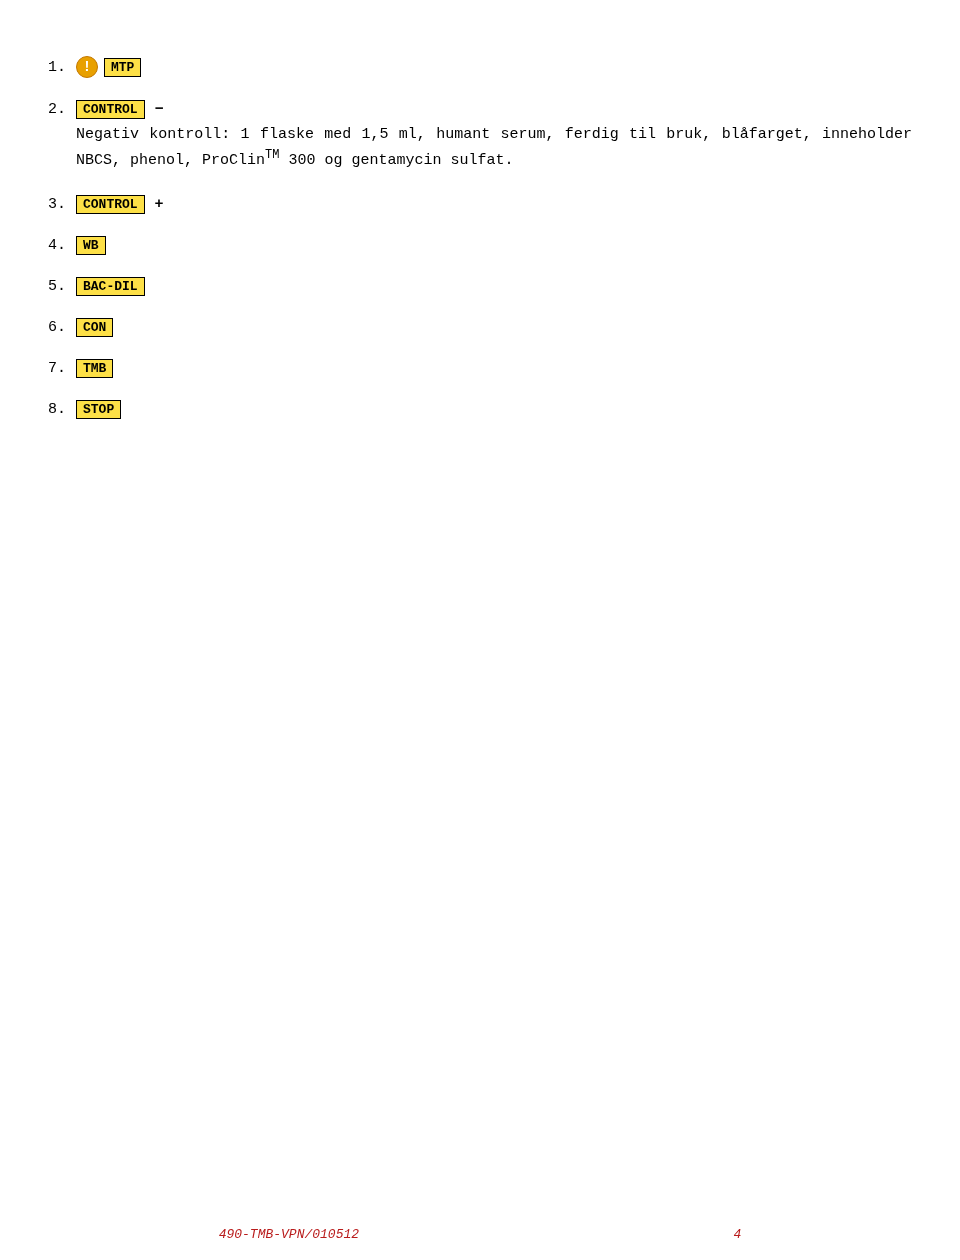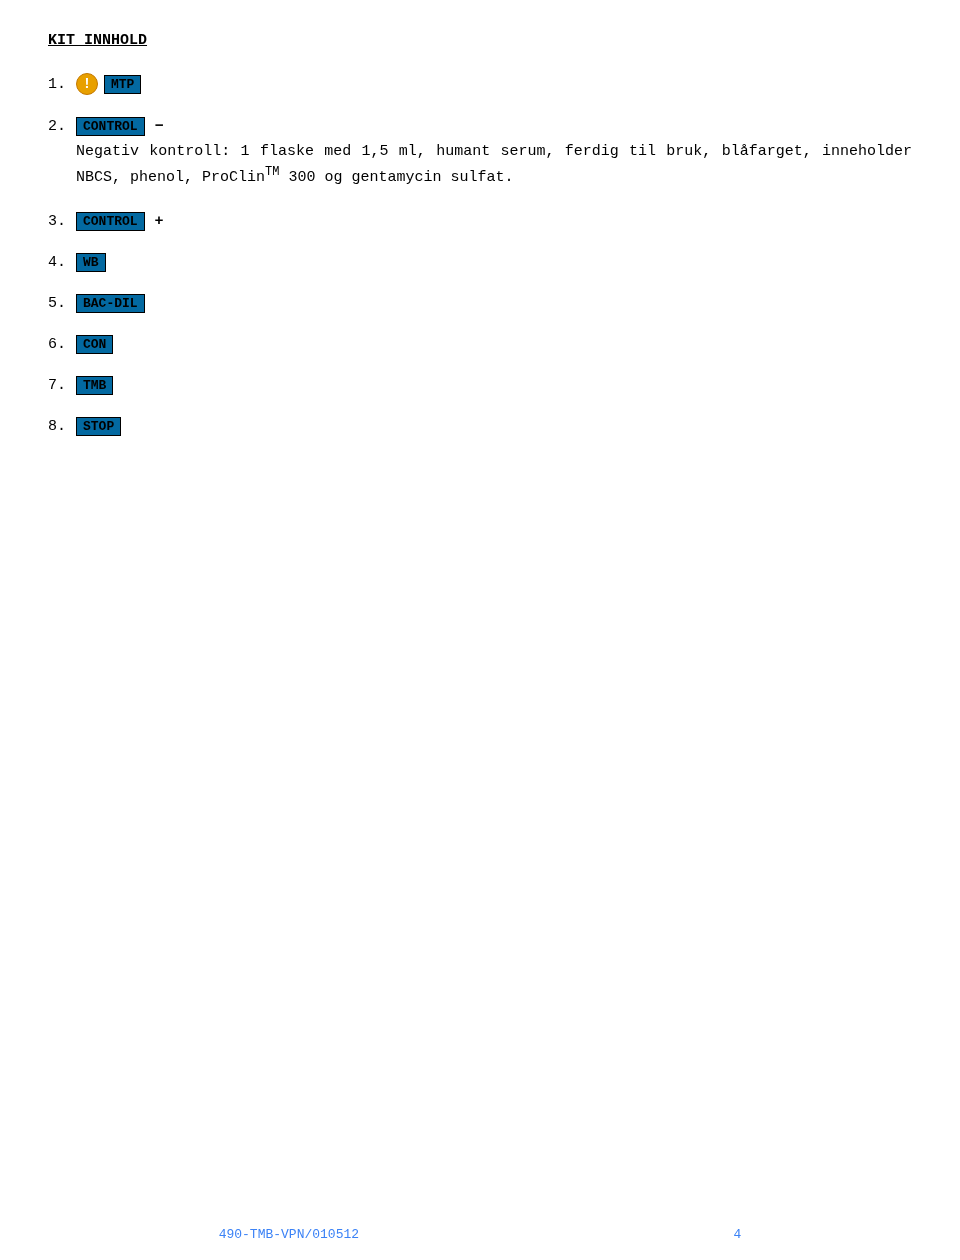--- a/index.html
+++ b/index.html
@@ -40,21 +40,21 @@
     .badge {
       display: inline-block;
       border: 1.5px solid #000;
       padding: 1px 6px;
       font-size: 13px;
       font-weight: bold;
       font-family: 'Courier New', Courier, monospace;
       margin-right: 8px;
       vertical-align: middle;
       white-space: nowrap;
-      background: #0369a1;
+      background: #fde047;
     }
     .badge-row {
       display: flex;
       align-items: center;
       margin-bottom: 4px;
     }
     .section-body {
       font-size: 15px;
       line-height: 1.55;
       text-align: justify;
@@ -91,40 +91,40 @@
     .bold { font-weight: bold; }
     sup { font-size: 12px; vertical-align: super; }
     sub { font-size: 10px; vertical-align: sub; }
     .footer {
       position: absolute;
       bottom: 18px;
       left: 0;
       right: 0;
       text-align: center;
       font-size: 13px;
-      color: #3b82f6;
+      color: #b91c1c;
+      font-style: italic;
     }
     .neg-sign {
       font-size: 15px;
       font-weight: bold;
       margin-left: 2px;
     }
     .pos-sign {
       font-size: 15px;
       font-weight: bold;
       margin-left: 2px;
     }
   </style>
 </head>
 <body>
 
 <div class="page">
 
   <div class="header">
-    <div class="header-title">KIT INNHOLD</div>
   </div>
 
   <div class="mtp-section section">
     <div class="mtp-header-row">
       <span class="mtp-number">1.</span>
       <span class="warning-icon">!</span>
       <span class="badge">MTP</span>
     </div>
   </div>
 

